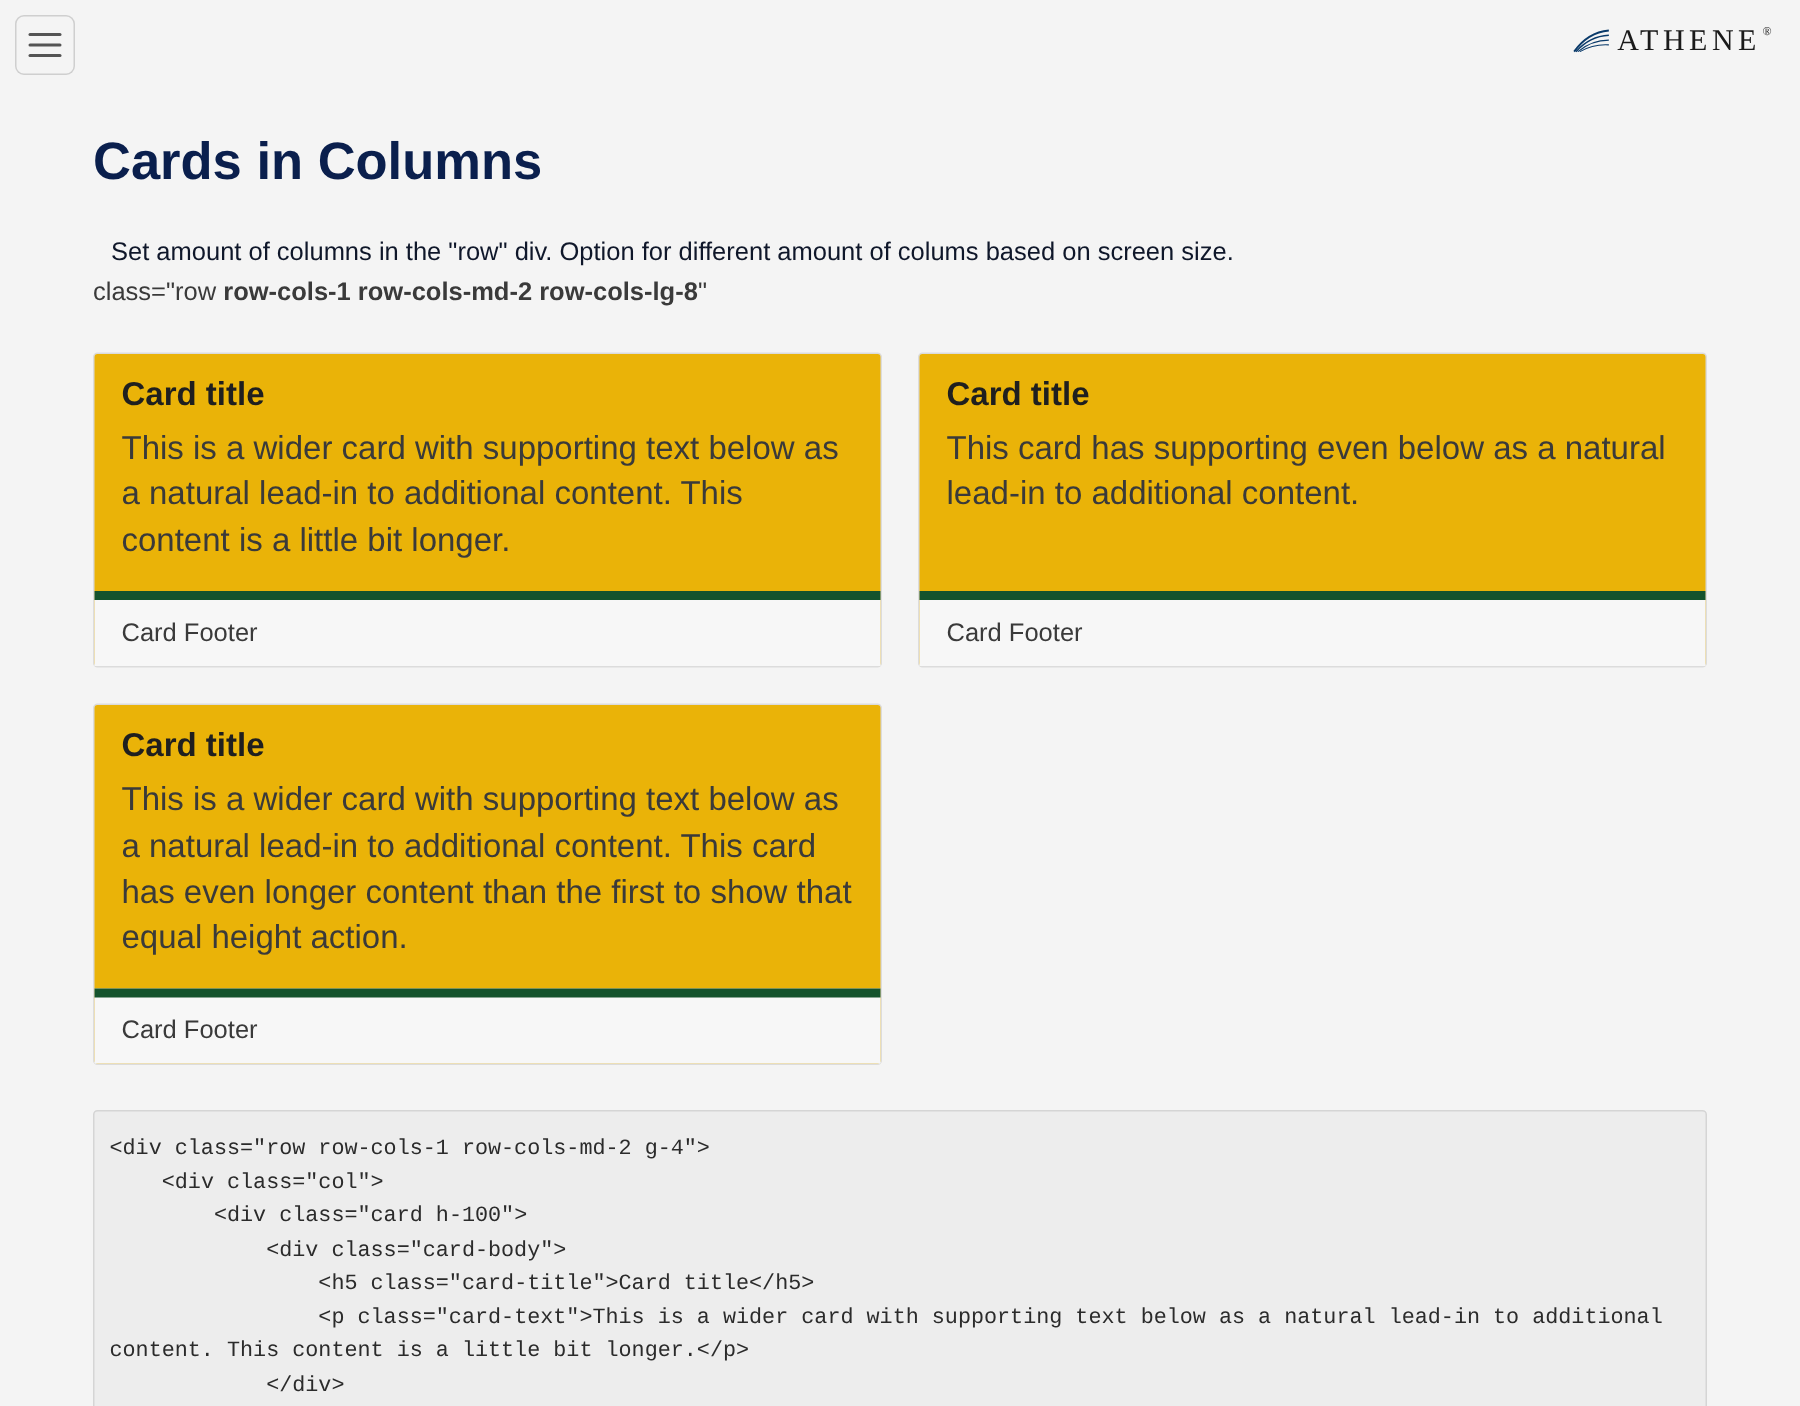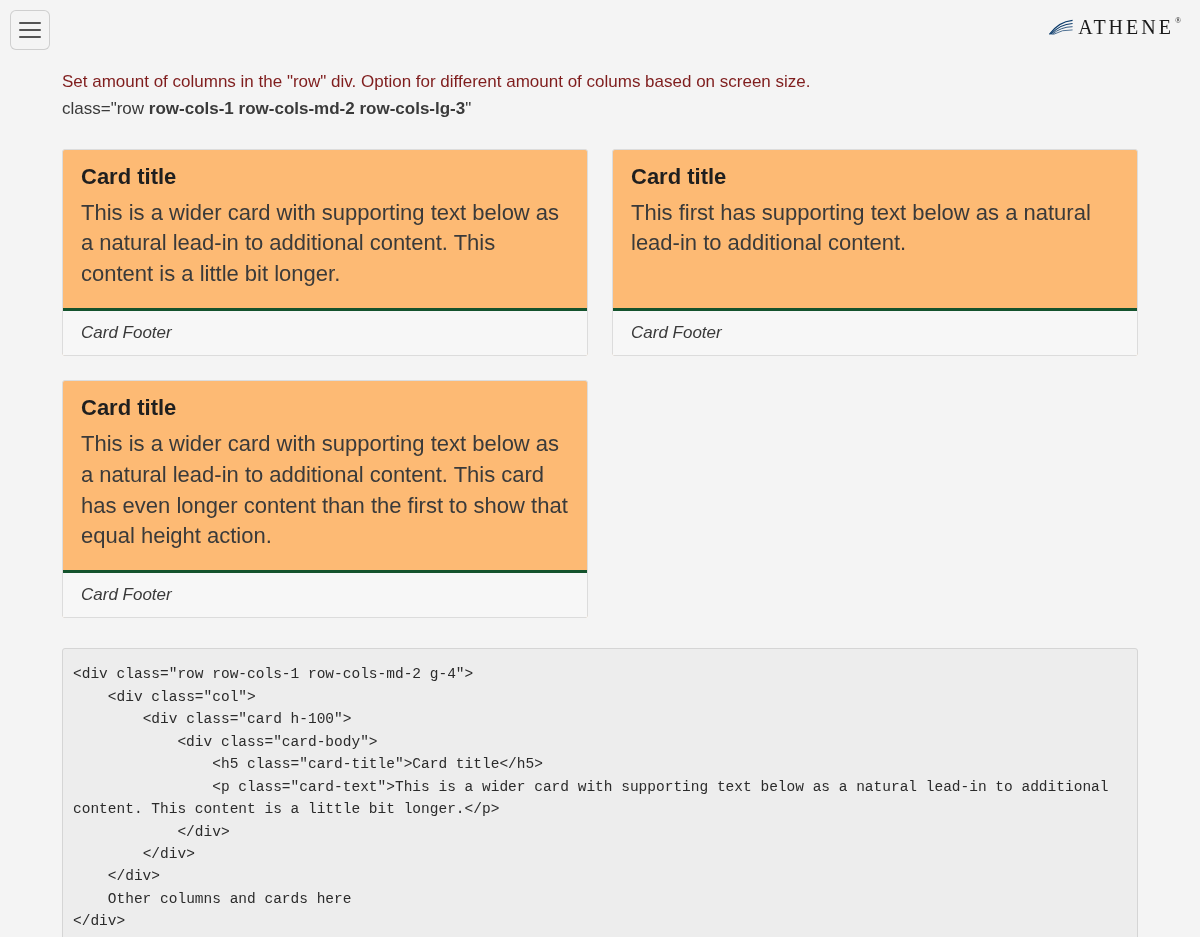--- a/index.html
+++ b/index.html
@@ -61,22 +61,22 @@
     padding: 20px 62px 40px 62px;
   }
   h1.page-title {
     color:#0a1f4d;
     font-size:35px;
     font-weight:700;
     margin:18px 0 28px 0;
   }
   p.lead {
     font-size:17px;
-    color:#7f1d1d;
-    margin:0 0 4px 0;
+    color:#0f172a;
+    margin:0 0 4px 12px;
     line-height:1.45;
   }
   p.lead-sub {
     font-size:17px;
     color:#3a3a3a;
     margin:0 0 18px 0;
   }
   p.lead-sub b { font-weight:700; }
   h3.section-heading {
     font-size:22px;
@@ -88,21 +88,21 @@
     display:flex;
     flex-wrap:wrap;
     margin-left:-12px;
     margin-right:-12px;
   }
   .col {
     width:50%;
     padding:12px;
   }
   .card {
-    background:#fdba74;
+    background:#eab308;
     border:1px solid #dcdcdc;
     border-radius:3px;
     height:100%;
     display:flex;
     flex-direction:column;
   }
   .card-body {
     padding:14px 18px 18px 18px;
     flex:1;
   }
@@ -112,26 +112,25 @@
     margin:0 0 8px 0;
     color:#1f1f1f;
   }
   .card-text {
     font-size:22px;
     color:#3a3a3a;
     margin:0;
     line-height:1.4;
   }
   .card-footer {
-    border-top:3px solid #14532d;
+    border-top:6px solid #14532d;
     background:#f7f7f7;
     padding:12px 18px;
     font-size:17px;
     color:#3a3a3a;
-    font-style:italic;
   }
   pre.code-block {
     background:#ededed;
     border:1px solid #d5d5d5;
     border-radius:3px;
     padding:14px 10px;
     font-family: "SFMono-Regular", Consolas, "Liberation Mono", Menlo, monospace;
     font-size:14.5px;
     line-height:1.55;
     color:#2b2b2b;
@@ -154,42 +153,43 @@
       <path d="M2 24 Q 16 4 38 2" stroke="#0a3a6a" stroke-width="2" fill="none"></path>
       <path d="M4 24 Q 18 8 38 7" stroke="#0a3a6a" stroke-width="1.6" fill="none"></path>
       <path d="M6 24 Q 20 12 38 12" stroke="#0a3a6a" stroke-width="1.3" fill="none"></path>
       <path d="M8 24 Q 22 16 38 17" stroke="#0a3a6a" stroke-width="1.1" fill="none"></path>
     </svg>
     <span class="logo-text"><span>ATHENE</span><sup>®</sup></span>
   </div>
 </div>
 
 <div class="container">
+  <h1 class="page-title">Cards in Columns</h1>
 
   <p class="lead">Set amount of columns in the "row" div. Option for different amount of colums based on screen size.</p>
   <p class="lead-sub">
-    <span>class="row </span><b>row-cols-1 row-cols-md-2 row-cols-lg-3</b><span>"</span>
+    <span>class="row </span><b>row-cols-1 row-cols-md-2 row-cols-lg-8</b><span>"</span>
   </p>
 
 
   <div class="row">
     <div class="col">
       <div class="card">
         <div class="card-body">
           <h5 class="card-title">Card title</h5>
           <p class="card-text">This is a wider card with supporting text below as a natural lead-in to additional content. This content is a little bit longer.</p>
         </div>
         <div class="card-footer">Card Footer</div>
       </div>
     </div>
     <div class="col">
       <div class="card">
         <div class="card-body">
           <h5 class="card-title">Card title</h5>
-          <p class="card-text">This first has supporting text below as a natural lead-in to additional content.</p>
+          <p class="card-text">This card has supporting even below as a natural lead-in to additional content.</p>
         </div>
         <div class="card-footer">Card Footer</div>
       </div>
     </div>
     <div class="col">
       <div class="card">
         <div class="card-body">
           <h5 class="card-title">Card title</h5>
           <p class="card-text">This is a wider card with supporting text below as a natural lead-in to additional content. This card has even longer content than the first to show that equal height action.</p>
         </div>

